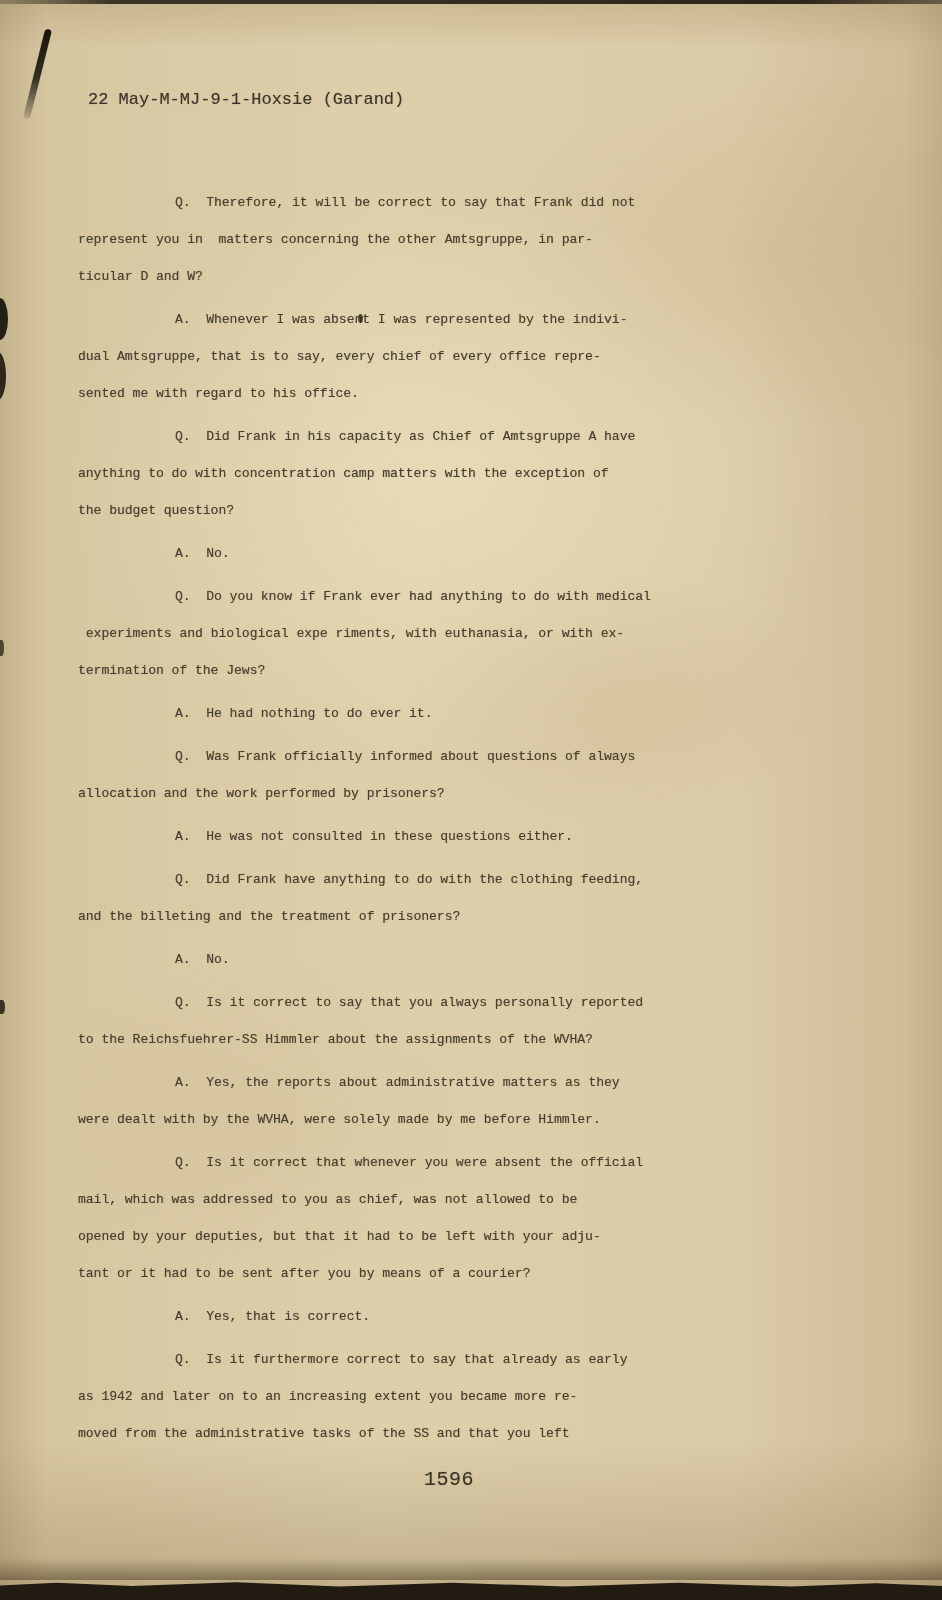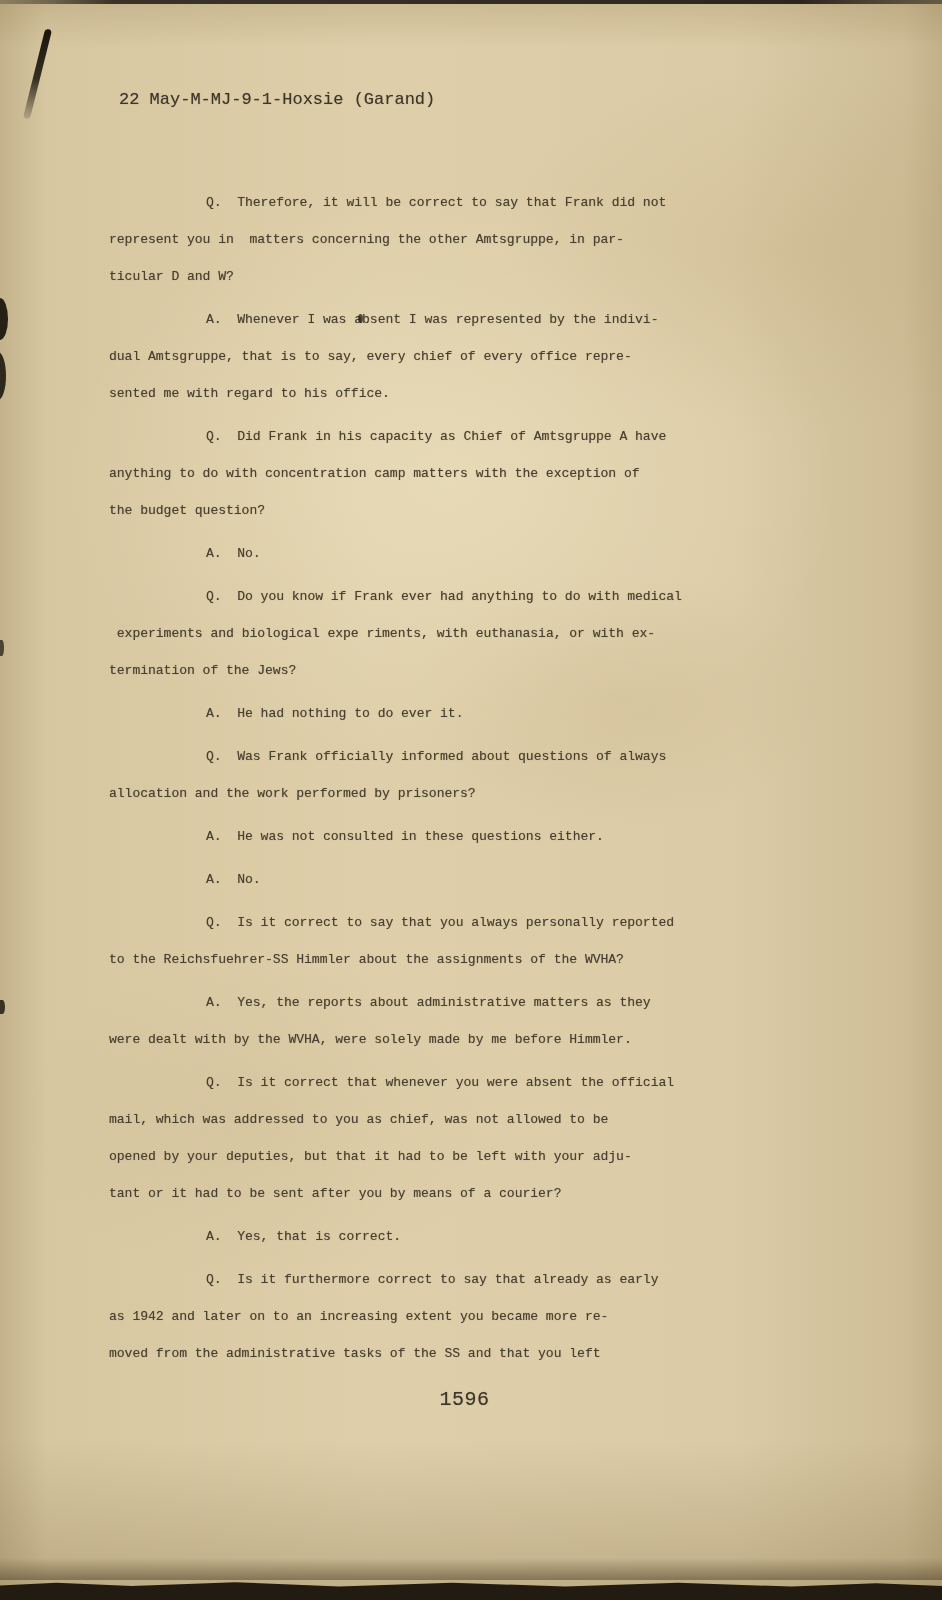--- a/index.html
+++ b/index.html
@@ -14,21 +14,21 @@
     background:
       radial-gradient(ellipse 420px 260px at 790px 250px, rgba(150,118,62,0.10), rgba(150,118,62,0) 70%),
       radial-gradient(ellipse 300px 180px at 620px 700px, rgba(145,115,65,0.09), rgba(145,115,65,0) 70%),
       radial-gradient(ellipse 320px 220px at 260px 1120px, rgba(145,115,65,0.07), rgba(145,115,65,0) 75%),
       radial-gradient(ellipse 520px 380px at 48% 30%, rgba(250,240,208,0.35), rgba(250,240,208,0) 75%),
       linear-gradient(180deg, rgba(125,100,55,0.20) 0%, rgba(125,100,55,0) 3%, rgba(125,100,55,0) 90%, rgba(110,88,48,0.25) 99%),
       linear-gradient(90deg, #c3b28c 0%, #d7c7a1 5%, #decfaa 40%, #dbcba6 78%, #cebd97 96%, #c2b089 100%);
     background-color: #d8c8a2;
   }
 
-  .content { position: relative; z-index: 1; padding-left: 31px; }
+  .content { position: relative; z-index: 1; }
 
   .doc-header {
     padding: 86px 0 0 88px;
     font-size: 17px;
     line-height: 27px;
     color: #3c352a;
     text-shadow: 0 0 1px rgba(60,50,35,0.45);
   }
   .doc-header .line2 { padding-left: 75px; }
 
@@ -137,20 +137,22 @@
  experiments and biological expe riments, with euthanasia, or with ex-
 termination of the Jews?</p>
 
         <p class="qa">A.  He had nothing to do ever it.</p>
 
         <p class="qa">Q.  Was Frank officially informed about questions of always
 allocation and the work performed by prisoners?</p>
 
         <p class="qa">A.  He was not consulted in these questions either.</p>
 
+        <p class="qa">Q.  Did Frank have anything to do with the clothing feeding,
+and the billeting and the treatment of prisoners?</p>
 
         <p class="qa">A.  No.</p>
 
         <p class="qa">Q.  Is it correct to say that you always personally reported
 to the Reichsfuehrer-SS Himmler about the assignments of the WVHA?</p>
 
         <p class="qa">A.  Yes, the reports about administrative matters as they
 were dealt with by the WVHA, were solely made by me before Himmler.</p>
 
         <p class="qa">Q.  Is it correct that whenever you were absent the official

